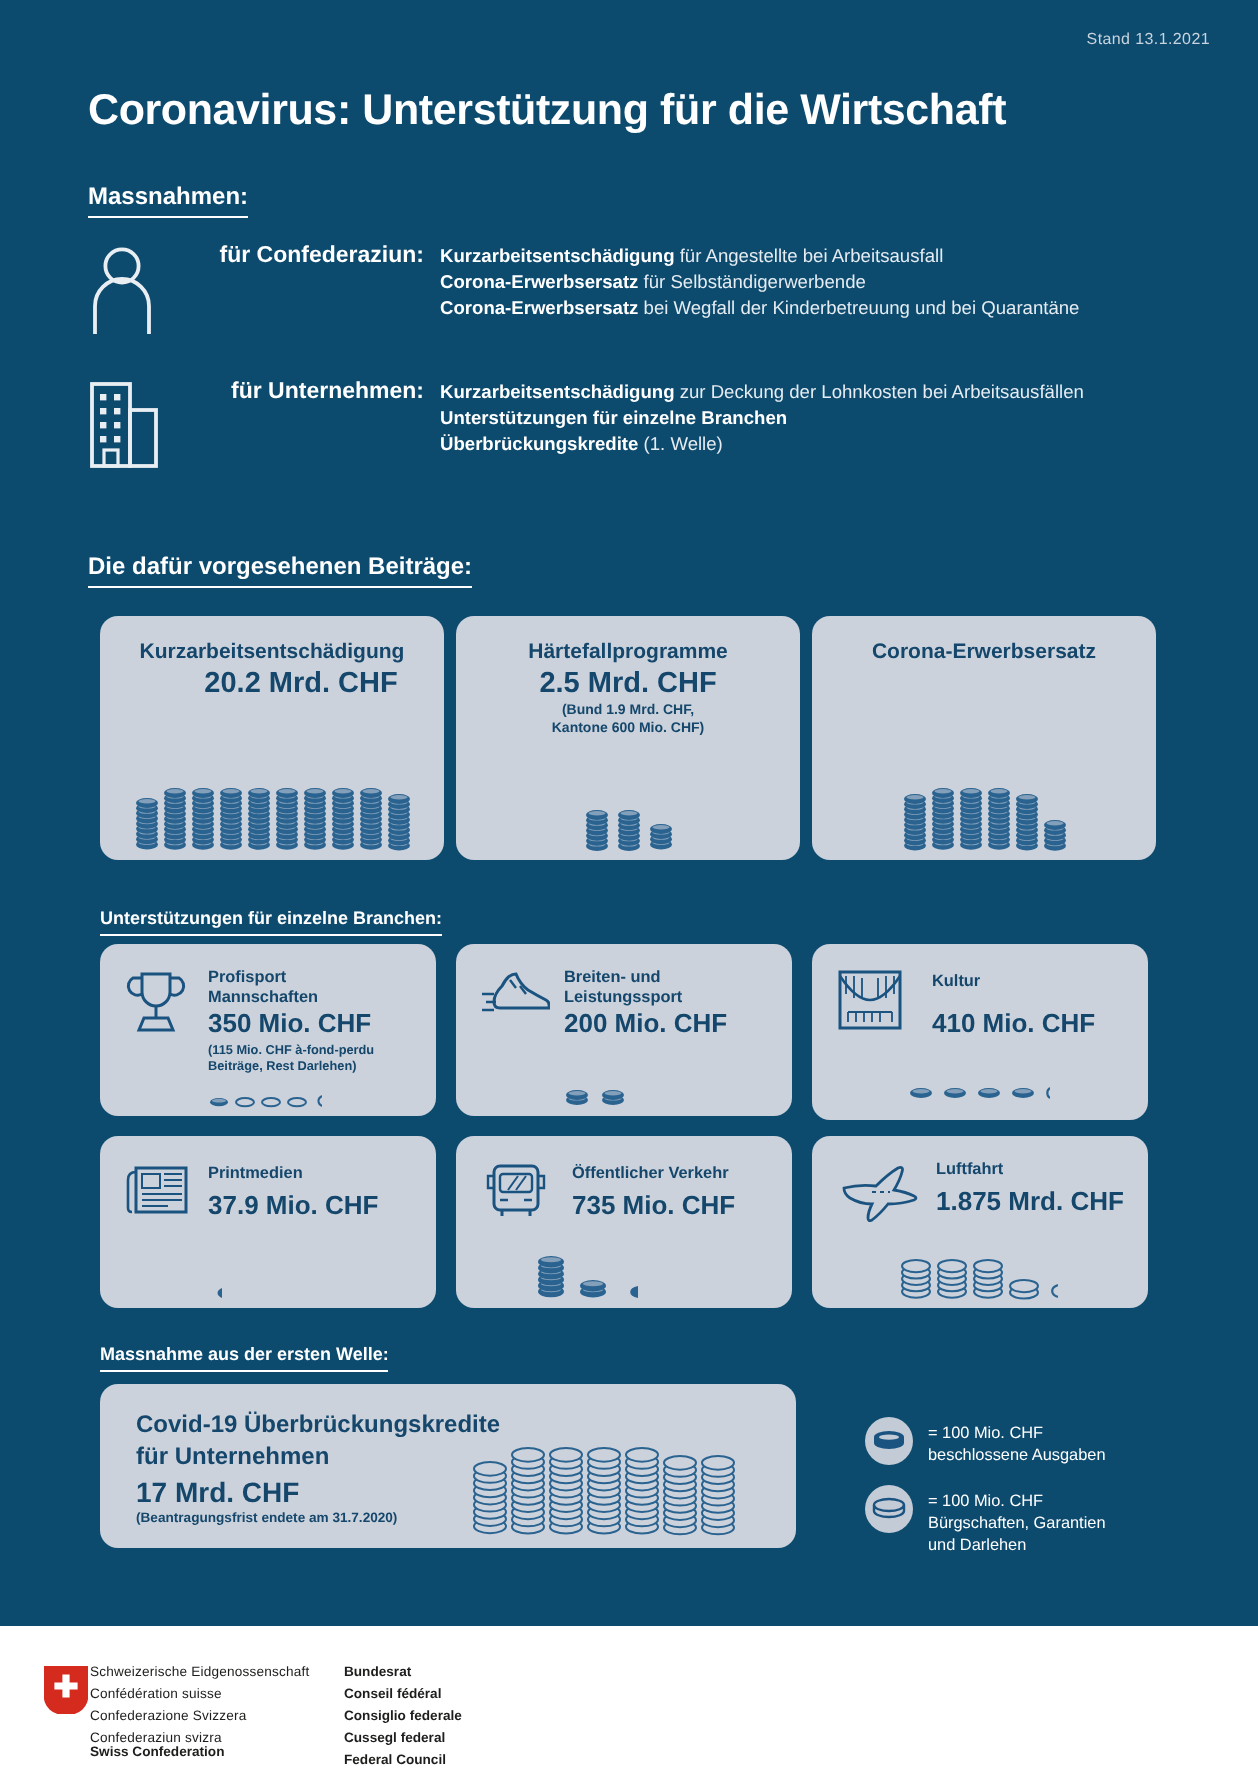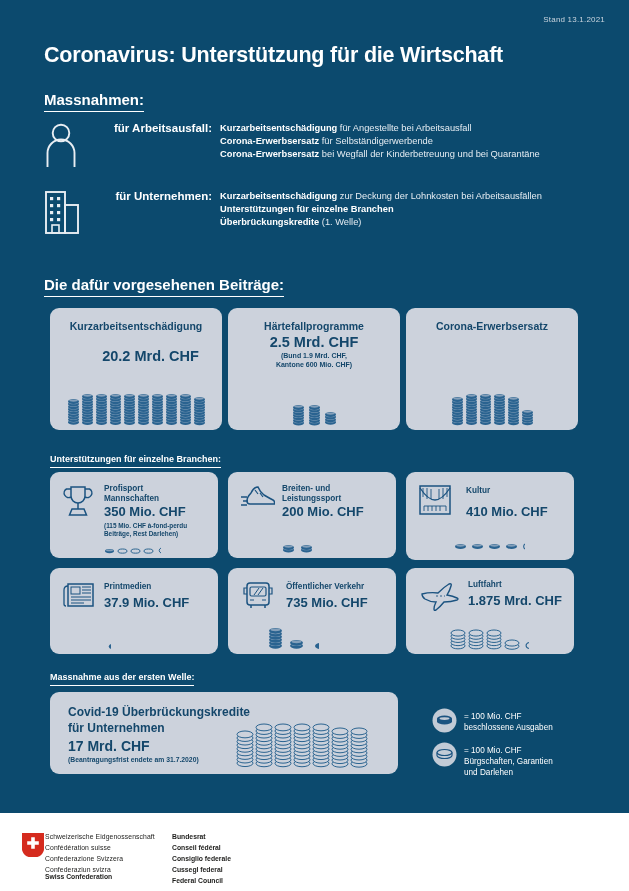--- a/index.html
+++ b/index.html
@@ -19,21 +19,21 @@
     position: absolute; right: 24px; top: 15px;
     font-size: 8px; color: #c9d4de; letter-spacing: .2px;
   }
   .main-title {
     position: absolute; left: 44px; top: 43px;
     font-size: 21.5px; font-weight: bold; color: #ffffff;
     letter-spacing: -.2px;
   }
   .section-label {
     position: absolute;
-    font-size: 15px; font-weight: bold; color: #ffffff;
+    font-size: 12px; font-weight: bold; color: #ffffff;
     border-bottom: 1.4px solid #ffffff;
     padding-bottom: 2.5px;
   }
   
   .measure-row { position: absolute; display: flex; }
   .measure-icon { width: 46px; display: flex; align-items: flex-start; }
   .measure-cat {
     font-size: 11.5px; font-weight: bold; color: #ffffff;
     text-align: right; width: 130px; padding-right: 8px;
   }
@@ -117,21 +117,21 @@
 
   <div class="section-label" style="left:44px; top:91px;">Massnahmen:</div>
 
   <div class="measure-row" style="left:44px; top:122px;">
     <div class="measure-icon">
       <svg width="34" height="46" viewBox="0 0 34 46">
         <circle cx="17" cy="11" r="8.3" fill="none" stroke="#e9eef3" stroke-width="1.9"></circle>
         <path d="M3.5 45 V31 a13.5 13.5 0 0 1 27 0 V45" fill="none" stroke="#e9eef3" stroke-width="1.9"></path>
       </svg>
     </div>
-    <div class="measure-cat">für Arbeitsausfall:</div>
+    <div class="measure-cat">für Confederaziun:</div>
     <div class="measure-list">
       <div><span class="b">Kurzarbeitsentschädigung</span><span> für Angestellte bei Arbeitsausfall</span></div>
       <div><span class="b">Corona-Erwerbsersatz</span><span> für Selbständigerwerbende</span></div>
       <div><span class="b">Corona-Erwerbsersatz</span><span> bei Wegfall der Kinderbetreuung und bei Quarantäne</span></div>
     </div>
   </div>
 
   <div class="measure-row" style="left:44px; top:190px;">
     <div class="measure-icon">
       <svg width="36" height="44" viewBox="0 0 36 44">
@@ -153,21 +153,21 @@
       <div><span class="b">Kurzarbeitsentschädigung</span><span> zur Deckung der Lohnkosten bei Arbeitsausfällen</span></div>
       <div><span class="b">Unterstützungen für einzelne Branchen</span><span></span></div>
       <div><span class="b">Überbrückungskredite</span><span> (1. Welle)</span></div>
     </div>
   </div>
 
   <div class="section-label" style="left:44px; top:276px;">Die dafür vorgesehenen Beiträge:</div>
 
   <div class="card" style="left:50px; top:308px; width:172px; height:122px;">
     <div class="card-title" style="margin-top:12px;">Kurzarbeitsentschädigung</div>
-    <div class="card-amount" style="margin-top:16px;padding-left:29px;">20.2 Mrd. CHF</div>
+    <div class="card-amount" style="margin-top:2px;padding-left:29px;">20.2 Mrd. CHF</div>
     <div class="coins" id="coins-c0" style="left: 0px; top: 52px; width: 172px; height: 66px; display: flex; align-items: flex-end; justify-content: center; gap: 1px;">
         <div style="display: inline-block; vertical-align: bottom;">
           <svg width="13" height="27.688000000000002" viewBox="0 0 13 27.688000000000002" style="display:block">
             <ellipse cx="6.5" cy="24.218" rx="5.5" ry="2.47" fill="#2a6390"></ellipse>
             <ellipse cx="6.5" cy="23.3535" rx="4.29" ry="1.1115000000000002" fill="#ccd2dc" opacity=".55"></ellipse>
             <ellipse cx="6.5" cy="21.6245" rx="5.5" ry="2.47" fill="#2a6390"></ellipse>
             <ellipse cx="6.5" cy="20.76" rx="4.29" ry="1.1115000000000002" fill="#ccd2dc" opacity=".55"></ellipse>
             <ellipse cx="6.5" cy="19.031" rx="5.5" ry="2.47" fill="#2a6390"></ellipse>
             <ellipse cx="6.5" cy="18.1665" rx="4.29" ry="1.1115000000000002" fill="#ccd2dc" opacity=".55"></ellipse>
             <ellipse cx="6.5" cy="16.4375" rx="5.5" ry="2.47" fill="#2a6390"></ellipse>

